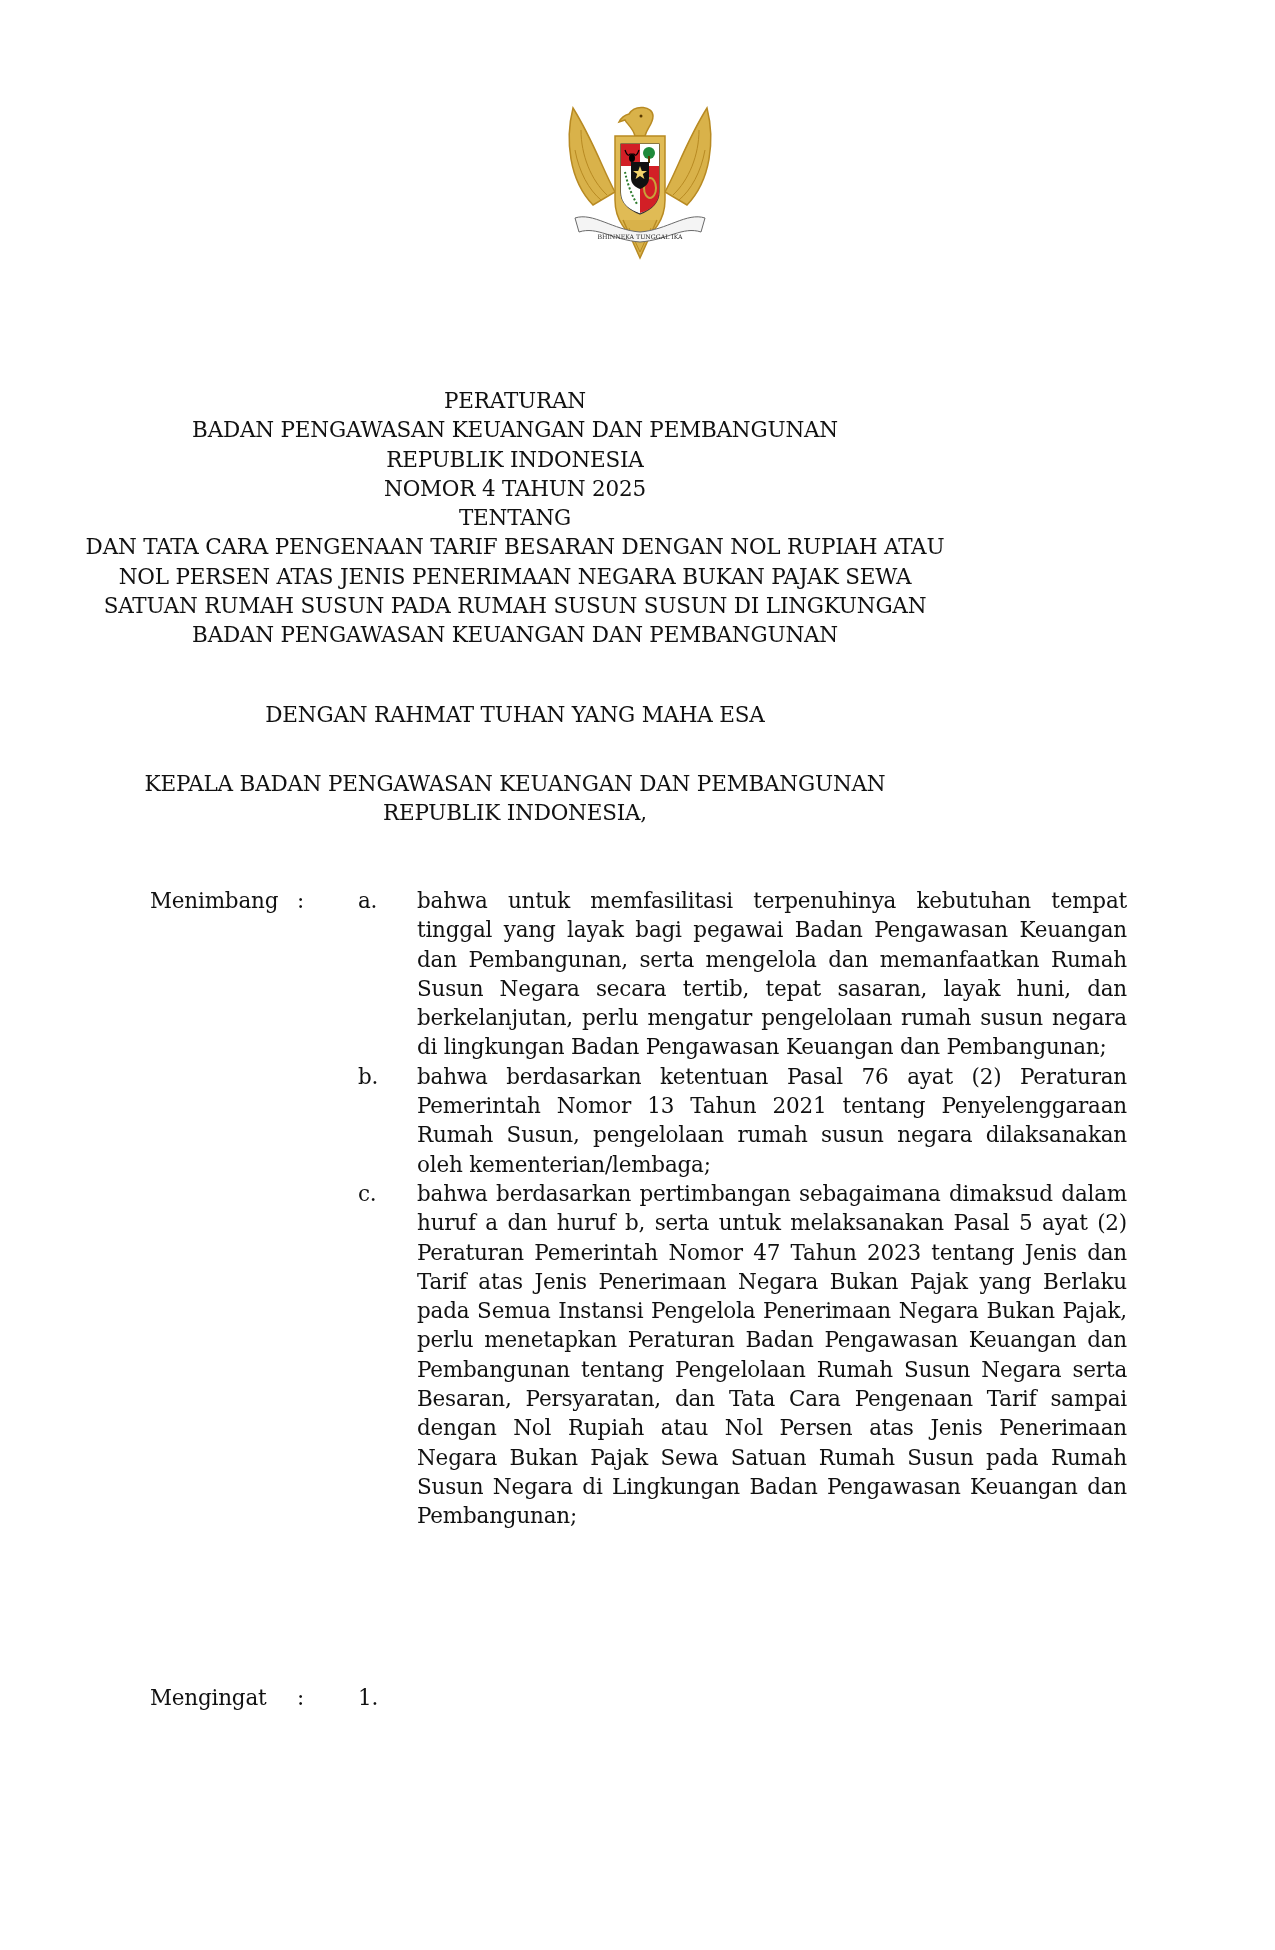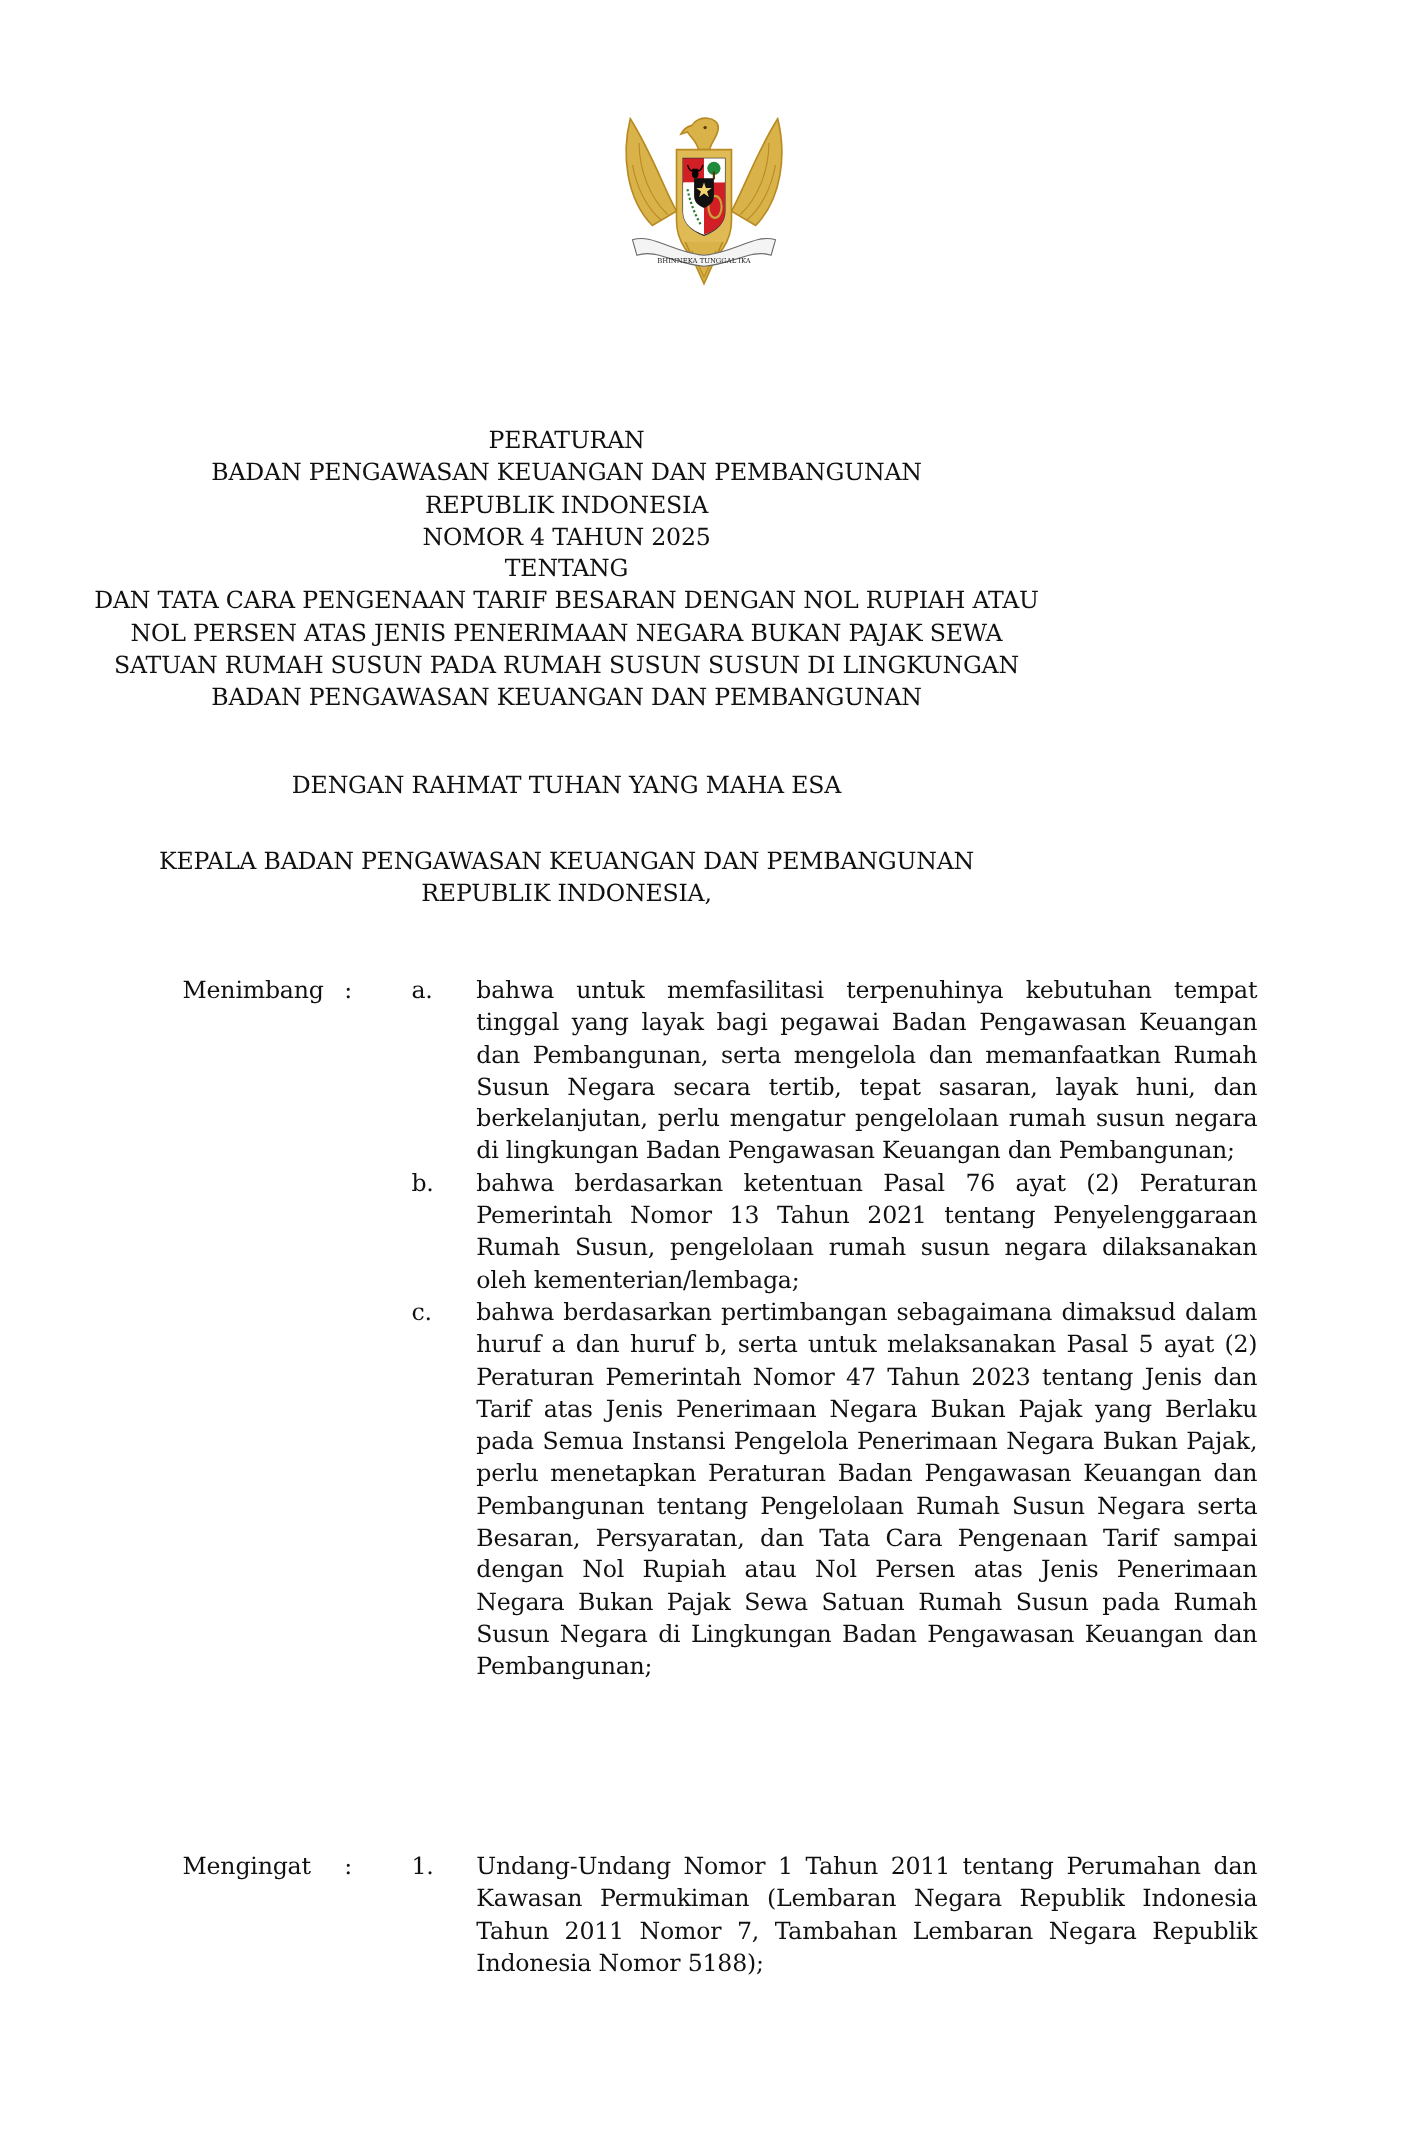--- a/index.html
+++ b/index.html
@@ -5,21 +5,21 @@
   html, body { margin: 0; padding: 0; background: #ffffff; }
   body { width: 1275px; height: 1950px; position: relative; overflow: hidden;
          font-family: "DejaVu Serif", "Liberation Serif", serif; color: #111; }
   .emblem { position: absolute; left: 563px; top: 100px; width: 154px; height: 164px; }
   .center-block { position: absolute; left: 0; width: 1030px; text-align: center;
                   font-size: 21.5px; line-height: 29.3px; letter-spacing: -0.2px; }
   .center-block div { white-space: nowrap; }
   #title-block { top: 386px; }
   #invocation { top: 700px; }
   #authority { top: 769px; }
-  .section { position: absolute; left: 16px; width: 1132px; font-size: 21.5px; line-height: 29.3px; letter-spacing: -0.2px; }
+  .section { position: absolute; left: 0; width: 1132px; font-size: 21.5px; line-height: 29.3px; letter-spacing: -0.2px; }
   .sec-label { position: absolute; left: 150px; white-space: nowrap; }
   .sec-colon { position: absolute; left: 297px; }
   .item { position: relative; }
   .item-marker { position: absolute; left: 358px; }
   .item-text { margin-left: 417px; width: 710px; text-align: justify; text-align-last: left; }
   #menimbang { top: 886px; }
   #mengingat { top: 1683px; }
 </style>
 </head>
 <body>
@@ -98,15 +98,14 @@
     <span class="item-marker">c.</span>
     <div class="item-text">bahwa berdasarkan pertimbangan sebagaimana dimaksud dalam huruf a dan huruf b, serta untuk melaksanakan Pasal 5 ayat (2) Peraturan Pemerintah Nomor 47 Tahun 2023 tentang Jenis dan Tarif atas Jenis Penerimaan Negara Bukan Pajak yang Berlaku pada Semua Instansi Pengelola Penerimaan Negara Bukan Pajak, perlu menetapkan Peraturan Badan Pengawasan Keuangan dan Pembangunan tentang Pengelolaan Rumah Susun Negara serta Besaran, Persyaratan, dan Tata Cara Pengenaan Tarif sampai dengan Nol Rupiah atau Nol Persen atas Jenis Penerimaan Negara Bukan Pajak Sewa Satuan Rumah Susun pada Rumah Susun Negara di Lingkungan Badan Pengawasan Keuangan dan Pembangunan;</div>
   </div>
 </div>
 
 <div class="section" id="mengingat">
   <span class="sec-label">Mengingat</span>
   <span class="sec-colon">:</span>
   <div class="item">
     <span class="item-marker">1.</span>
-    <div class="item-text">Undang-Undang Nomor 1 Tahun 2011 tentang Perumahan dan Kawasan Permukiman (Lembaran Negara Republik Indonesia Tahun 2011 Nomor 7, Tambahan Lembaran Negara Republik Indonesia Nomor 5188);</div>
   </div>
 </div>
 
 </body></html>

